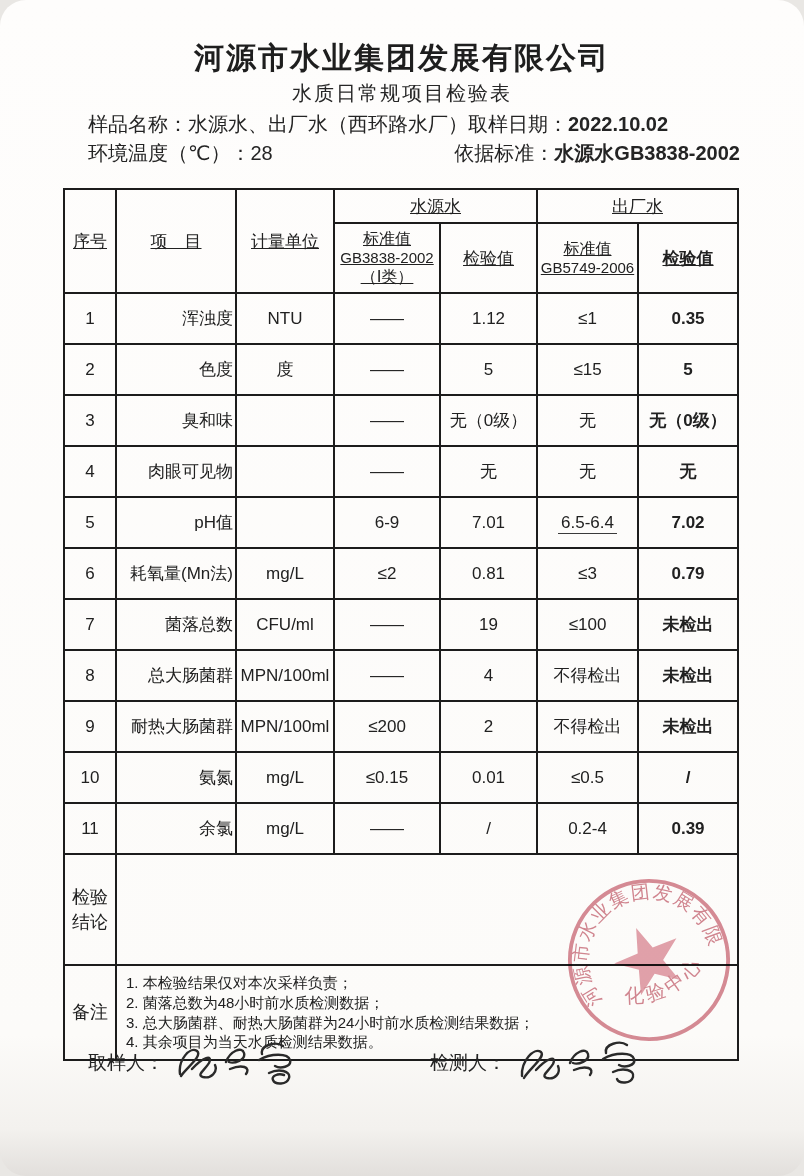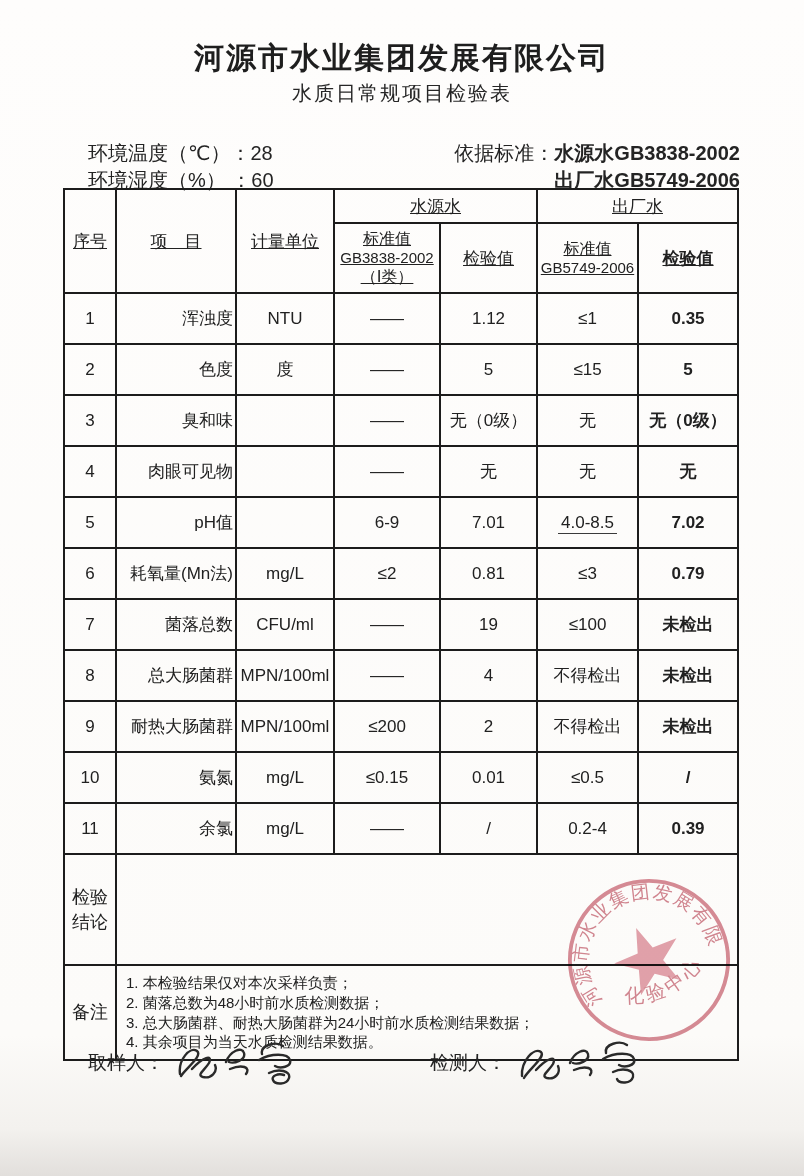--- a/index.html
+++ b/index.html
@@ -4,20 +4,21 @@
 <style>
   * { margin: 0; padding: 0; box-sizing: border-box; }
   html, body { width: 804px; background: #e9e7e4; }
   body { font-family: "Liberation Sans", "DejaVu Sans", sans-serif; color: #232323; }
 
   .page {
     position: relative;
     width: 804px; height: 1176px;
     overflow: hidden;
     background: linear-gradient(180deg, #fefdfc 0%, #fcfbf9 88%, #f3f1ee 96%, #e2dfdc 100%);
+    border-radius: 26px;
   }
 
   .company-title {
     position: absolute; top: 38px; left: 0; width: 100%;
     text-align: center; font-size: 30px; font-weight: 700; letter-spacing: 2px;
     color: #1e1e1e;
   }
   .doc-title {
     position: absolute; top: 80px; left: 0; width: 100%;
     text-align: center; font-size: 20px; font-weight: 500; letter-spacing: 2px;
@@ -79,32 +80,31 @@
   }
 </style>
 </head>
 <body>
 
 <div class="page">
 
   <div class="company-title">河源市水业集团发展有限公司</div>
   <div class="doc-title">水质日常规项目检验表</div>
 
+  <div class="info-line line1">
+    <span>样品名称：</span><span>水源水、出厂水（西环路水厂）</span><span>取样日期：</span><span class="semibold">2022.10.02</span>
+  </div>
 
   <div class="info-line line2">
     <span>环境温度（℃）：</span><span>28</span>
     <span class="info-right">
       <span>依据标准：</span><span class="semibold">水源水GB3838-2002</span>
     </span>
   </div>
 
-  <div class="info-line line3">
-    <span>环境湿度（%） ：</span><span>60</span>
-    <span class="info-right bold">出厂水GB5749-2006</span>
-  </div>
 
   <table class="report-table">
     <colgroup>
       <col style="width:52px">
         <col style="width:120px">
         <col style="width:98px">
       <col style="width:106px">
         <col style="width:97px">
         <col style="width:101px">
         <col style="width:100px">
@@ -167,21 +167,21 @@
           <td>无</td>
           <td>无</td>
           <td>无</td>
         </tr>
         <tr>
           <td>5</td>
           <td class="item-cell">pH值</td>
           <td></td>
           <td>6-9</td>
           <td>7.01</td>
-          <td><span class="u">4.0-8.5</span></td>
+          <td><span class="u">6.5-6.4</span></td>
           <td>7.02</td>
         </tr>
         <tr>
           <td>6</td>
           <td class="item-cell">耗氧量(Mn法)</td>
           <td>mg/L</td>
           <td>≤2</td>
           <td>0.81</td>
           <td>≤3</td>
           <td>0.79</td>

